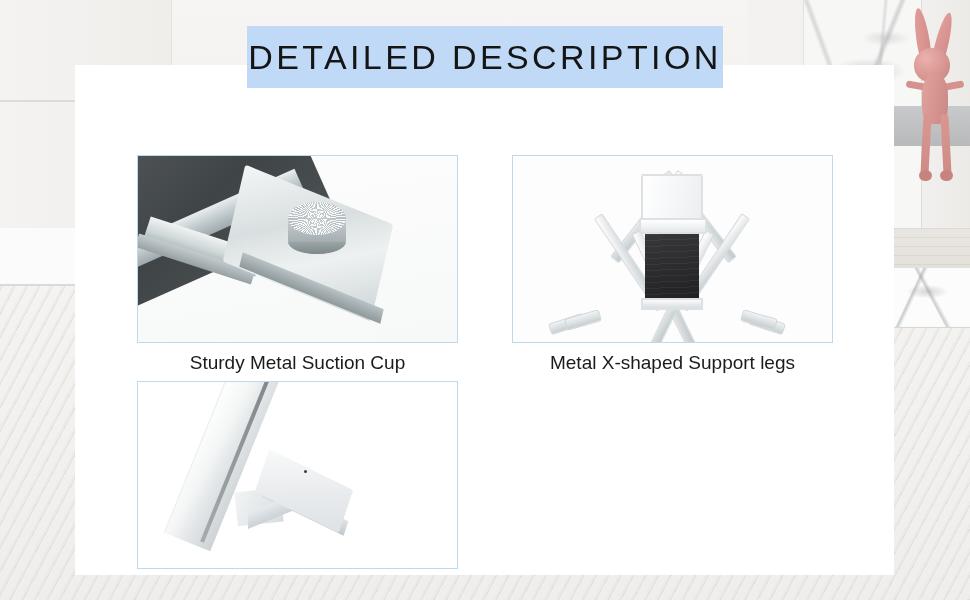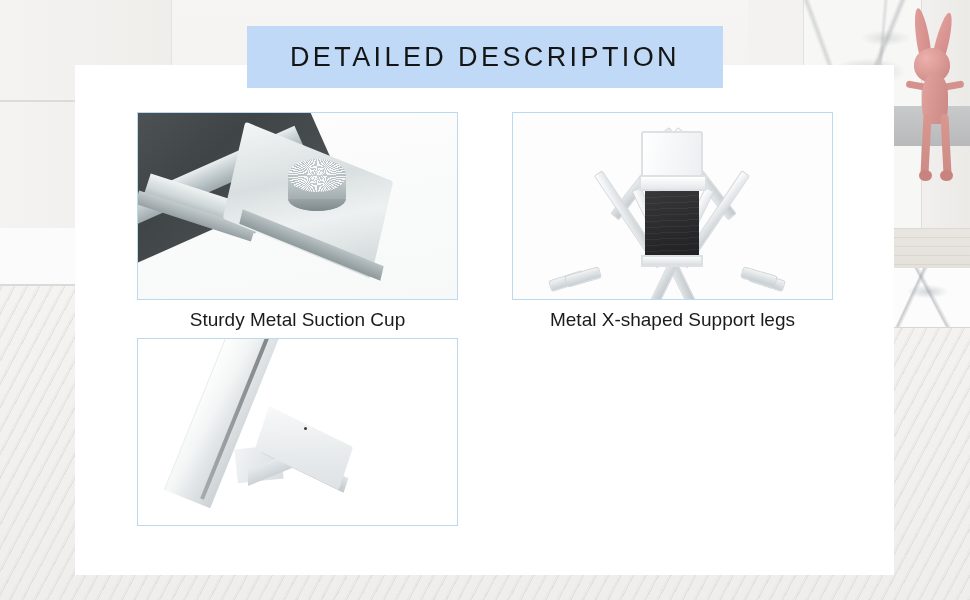--- a/index.html
+++ b/index.html
@@ -196,39 +196,39 @@
     position: absolute;
     left: 247px; top: 26px;
     width: 476px; height: 62px;
     background: #bfd9f7;
     display: flex;
     align-items: center;
     justify-content: center;
     z-index: 5;
   }
   .title-text {
-    font-size: 27px;
+    font-size: 34px;
     letter-spacing: 3.4px;
     color: #151515;
     font-weight: 400;
     white-space: nowrap;
   }
 
   
   .grid {
     position: absolute;
     left: 137px; top: 112px;
     width: 696px; height: 450px;
     display: grid;
     grid-template-columns: 321px 321px;
     grid-template-rows: 188px 188px;
     column-gap: 54px;
     row-gap: 38px;
   }
-  .tile { position: relative; width: 371px; }
+  .tile { position: relative; width: 371px; margin-top: 43px; }
   .tile-frame {
     position: relative;
     width: 321px; height: 188px;
     border: 1px solid #bcd9f2;
     background: #ffffff;
     overflow: hidden;
   }
   .tile-caption {
     width: 321px;
     height: 40px;

